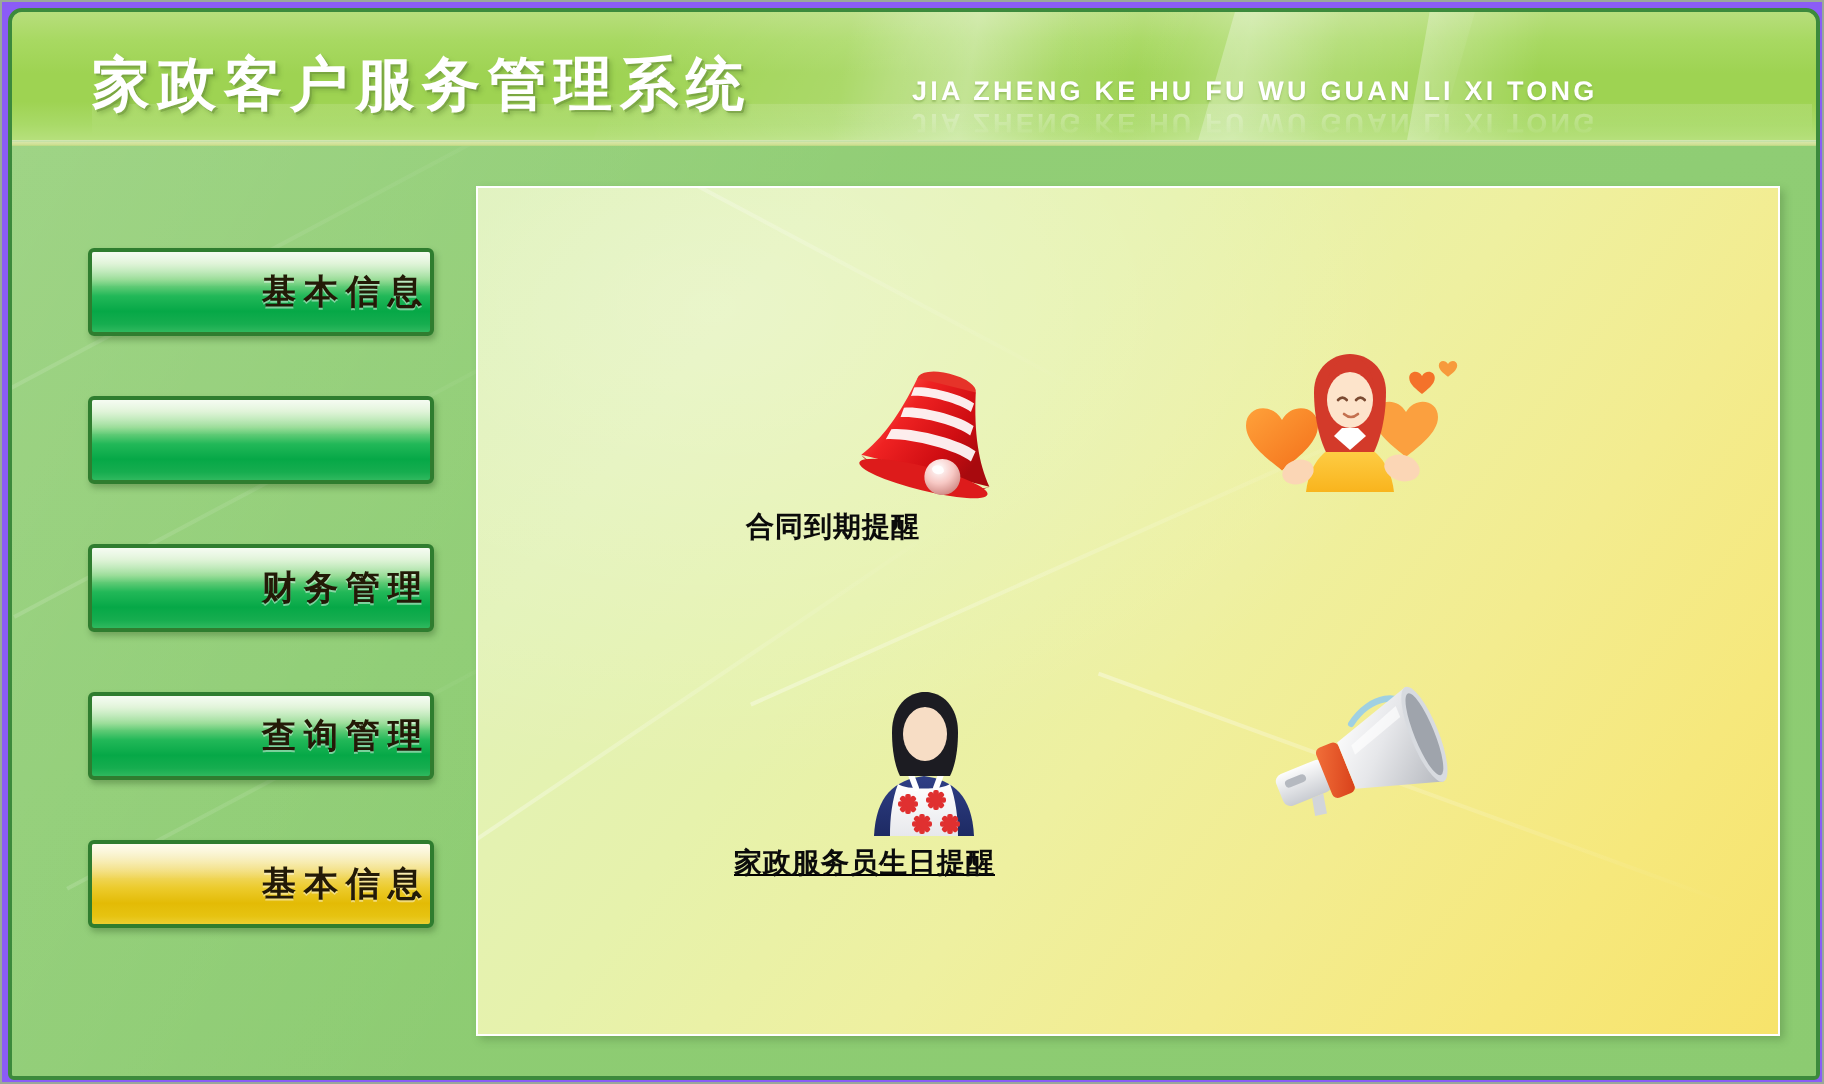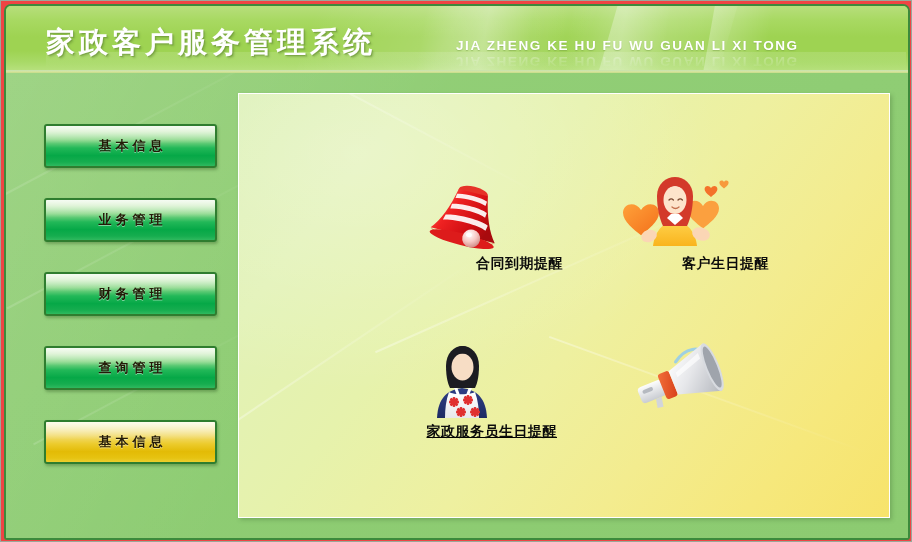--- a/index.html
+++ b/index.html
@@ -15,21 +15,21 @@
   }
 
   
   #app-window {
     position: absolute;
     left: 0; top: 0;
     width: 912px;
     height: 542px;
     box-sizing: border-box;
     border: 1px solid #9aa89a;
-    background: #ef4444;
+    background: #8b5cf6;
   }
   .window-frame {
     position: absolute;
     left: 3px; top: 3px;
     width: 906px;
     height: 536px;
     box-sizing: border-box;
     border: 2px solid #3c8a3c;
     border-radius: 7px 7px 3px 3px;
     overflow: hidden;
@@ -165,22 +165,22 @@
     border-radius: 3px;
     box-shadow: 1px 2px 3px rgba(40,80,30,0.35);
     cursor: pointer;
     overflow: hidden;
   }
   .nav-button .nav-label {
     position: absolute;
     left: 0; right: 0;
     top: 50%;
     transform: translateY(-50%);
-    text-align: center;
-    font-size: 13px;
+    text-align: right;
+    font-size: 17px;
     font-weight: bold;
     letter-spacing: 4px;
     text-indent: 4px;
     color: #231a07;
     font-family: "DejaVu Sans", "Liberation Sans", sans-serif;
     text-shadow: 0 1px 0 rgba(255,255,255,0.45);
   }
   .nav-button.green {
     background: linear-gradient(180deg,
       #e9f7e2 0%,
@@ -234,21 +234,21 @@
   .panel-streak {
     position: absolute;
     pointer-events: none;
     background: linear-gradient(90deg, rgba(255,255,255,0.35), rgba(255,255,255,0.0));
   }
 
   
   .icon-tile {
     position: absolute;
     width: 190px;
-    text-align: right;
+    text-align: left;
     cursor: pointer;
   }
   .icon-art {
     height: 78px;
     position: relative;
   }
   .icon-caption {
     margin-top: 3px;
     font-size: 14px;
     font-weight: bold;
@@ -286,21 +286,20 @@
 
       <div id="sidebar">
 
         <div class="nav-button green" style="top:51px;">
           <div class="gloss"></div>
           <div class="nav-label">基本信息</div>
         </div>
 
         <div class="nav-button green" style="top:125px;">
           <div class="gloss"></div>
-          <div class="nav-label">业务管理</div>
         </div>
 
         <div class="nav-button green" style="top:199px;">
           <div class="gloss"></div>
           <div class="nav-label">财务管理</div>
         </div>
 
         <div class="nav-button green" style="top:273px;">
           <div class="gloss"></div>
           <div class="nav-label">查询管理</div>
@@ -385,21 +384,20 @@
 
               <path d="M84 19 c2-10 8-15 12-15 5 0 11 5 12 15 -3-5 -7-7 -12-7 -5 0 -9 2 -12 7 z" fill="#d33a2a"></path>
 
               <path d="M90 26 q2.2 -2.4 4.4 0" stroke="#7a4a32" stroke-width="1.3" fill="none" stroke-linecap="round"></path>
               <path d="M99 26 q2.2 -2.4 4.4 0" stroke="#7a4a32" stroke-width="1.3" fill="none" stroke-linecap="round"></path>
               <path d="M93 33 q3.5 3 7 0" stroke="#c4714f" stroke-width="1.3" fill="none" stroke-linecap="round"></path>
 
               <path d="M88 44 l8 7 8-7 -4-4 -8 0 z" fill="#ffffff"></path>
             </svg>
           </div>
-          <div class="icon-caption">客户生日提醒</div>
         </div>
 
         <div class="icon-tile" style="left:128px; top:248px;text-decoration:underline;">
           <div class="icon-art">
             <svg width="190" height="78" viewBox="0 0 190 78" xmlns="http://www.w3.org/2000/svg">
               <defs>
                 <linearGradient id="uniform" x1="0" y1="0" x2="0" y2="1">
                   <stop offset="0%" stop-color="#2f3f86"></stop>
                   <stop offset="100%" stop-color="#1d2a63"></stop>
                 </linearGradient>

